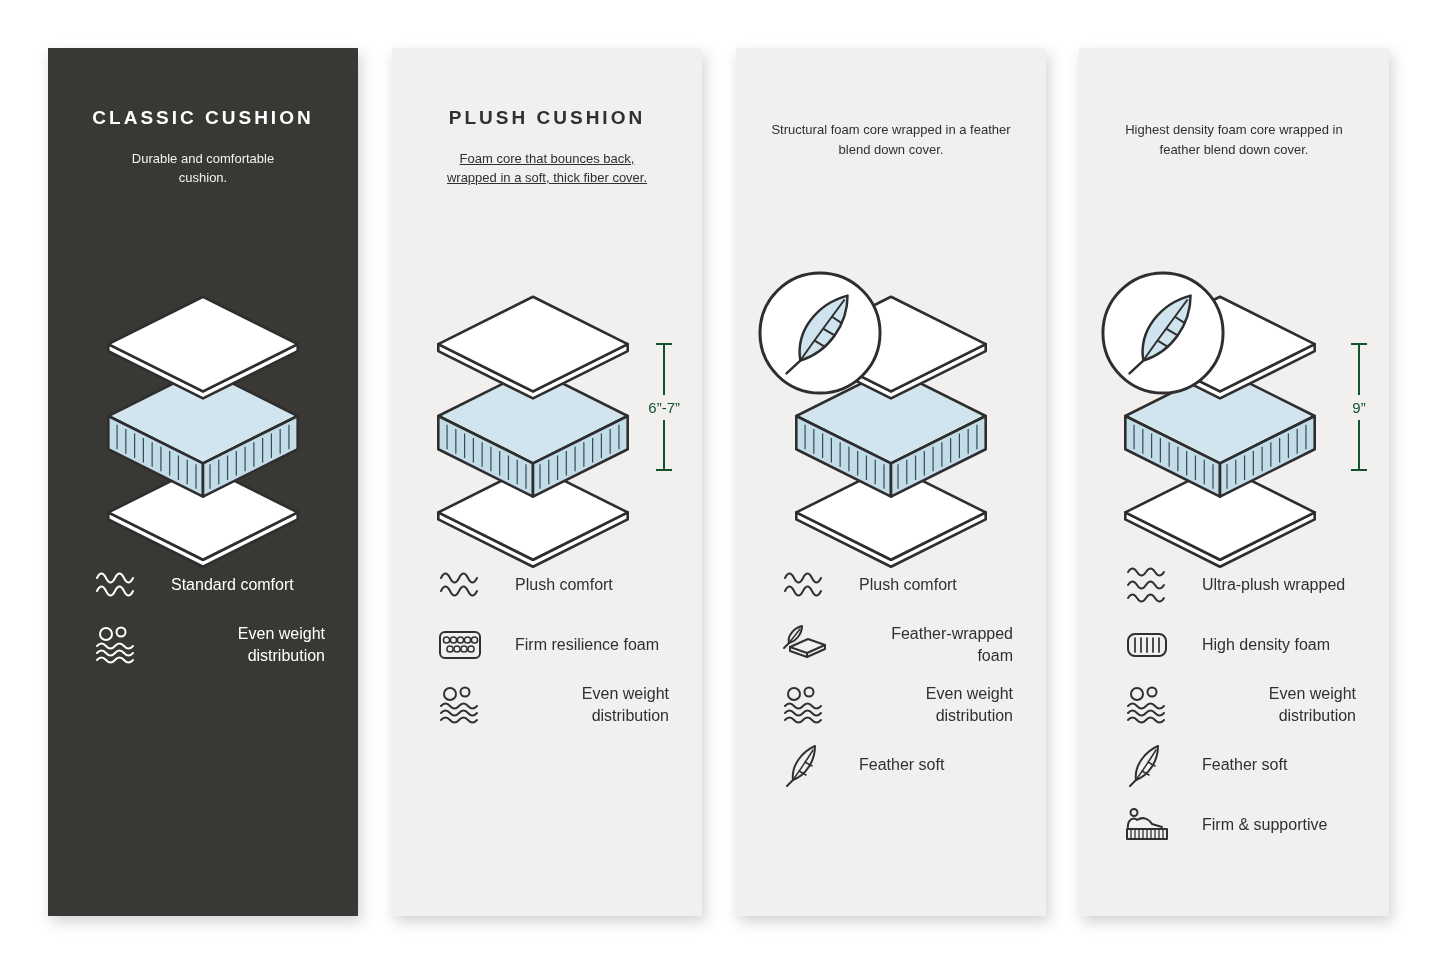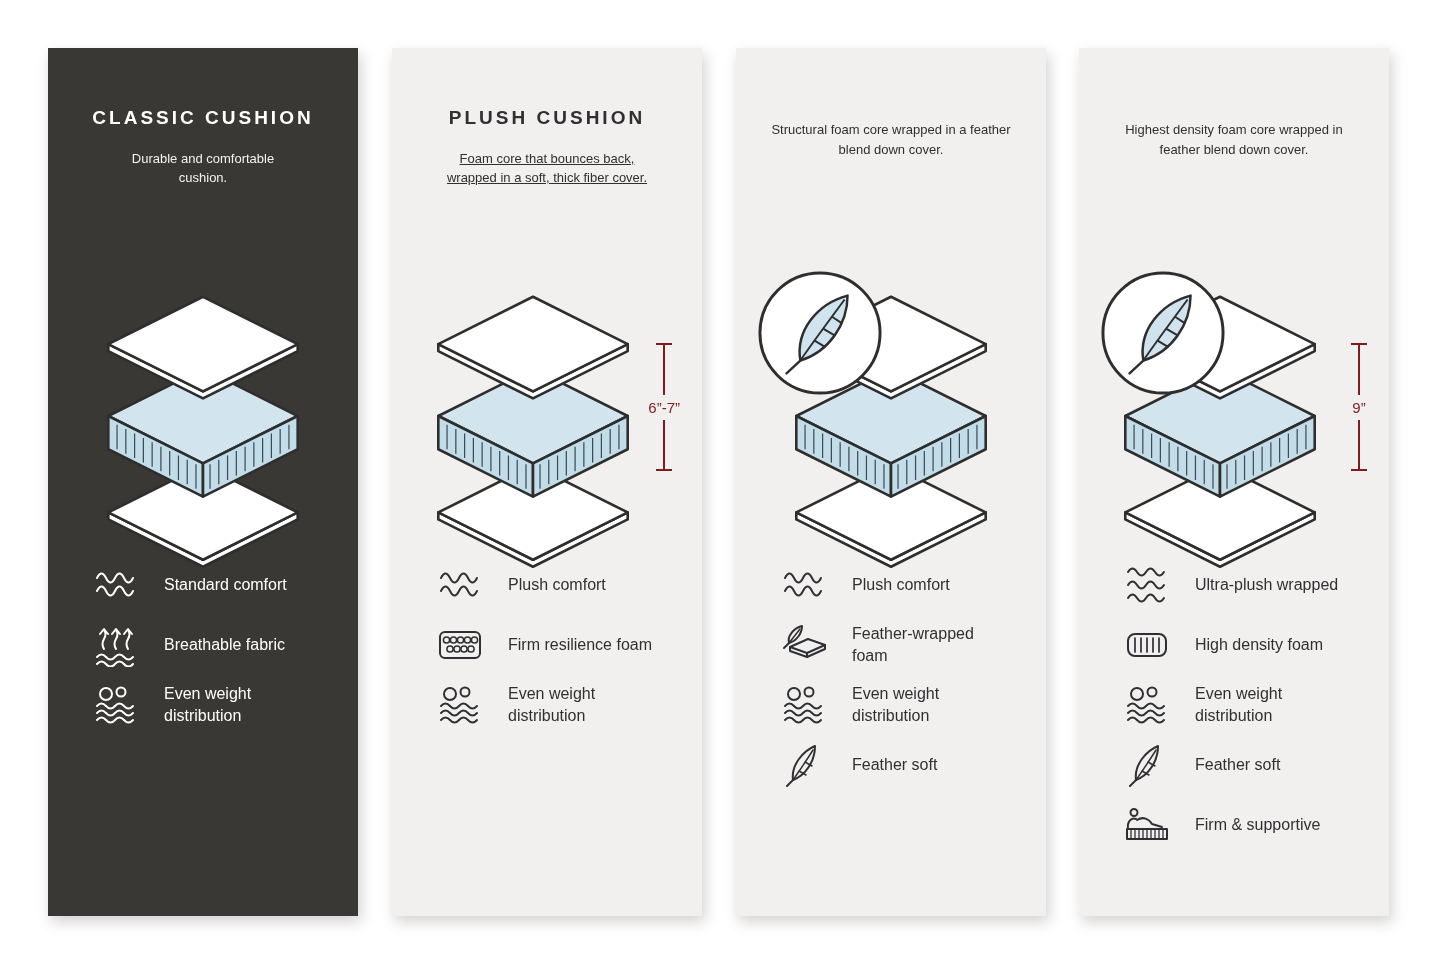--- a/index.html
+++ b/index.html
@@ -23,27 +23,27 @@
   .panel.dark .panel-desc { color:#f2f2f0; }
   .d1 { max-width:175px; } .d2 { max-width:215px;text-decoration:underline; }
   .d3 { max-width:256px; } .d4 { max-width:232px; }
 
   .illus-wrap { position:absolute; top:245px; left:0; width:100%; height:300px; }
   .cushion { display:block; margin:0 auto; width:228px; height:281px; }
   .measured .cushion { transform:translateX(-14px); }
   .badge { position:absolute; left:20px; top:-24px; width:128px; height:128px; }
 
   .measure { position:absolute; right:22px; top:50px; height:128px;
-             display:flex; flex-direction:column; align-items:center; color:#7f1d1d; }
+             display:flex; flex-direction:column; align-items:center; color:#14532d; }
   .m-cap { width:16px; height:2px; background:currentColor; }
   .m-seg { width:2px; flex:1; background:currentColor; }
   .m-label { font-size:15px; padding:4px 0; white-space:nowrap; }
 
   .features { position:absolute; top:515px; left:44px; right:10px; }
-  .feature { display:flex; align-items:center; gap:24px; min-height:44px; margin-bottom:16px; }
+  .feature { display:flex; align-items:center; gap:31px; min-height:44px; margin-bottom:16px;text-align:right; }
   .f-icon { width:48px; height:44px; flex:0 0 48px;
             stroke:currentColor; fill:none; stroke-width:2;
             stroke-linecap:round; stroke-linejoin:round; }
   .f-label { font-size:16px; line-height:1.35; max-width:154px; }
 
   .hidden-defs { position:absolute; width:0; height:0; overflow:hidden; }
 </style>
 </head>
 <body>
 
@@ -168,26 +168,20 @@
     </div>
     <div class="features">
       <div class="feature">
         <svg class="f-icon" viewBox="0 0 48 44">
             <use href="#sym-wave2"></use>
           </svg>
         <div class="f-label">Standard comfort</div>
       </div>
       <div class="feature">
         <svg class="f-icon" viewBox="0 0 48 44">
-            <use href="#sym-breathable"></use>
-          </svg>
-        <div class="f-label">Breathable fabric</div>
-      </div>
-      <div class="feature">
-        <svg class="f-icon" viewBox="0 0 48 44">
             <use href="#sym-even-weight"></use>
           </svg>
         <div class="f-label">Even weight distribution</div>
       </div>
     </div>
   </section>
 
   <section class="panel light panel-2">
     <div class="panel-head">
       <h2 class="panel-title">PLUSH CUSHION</h2>

